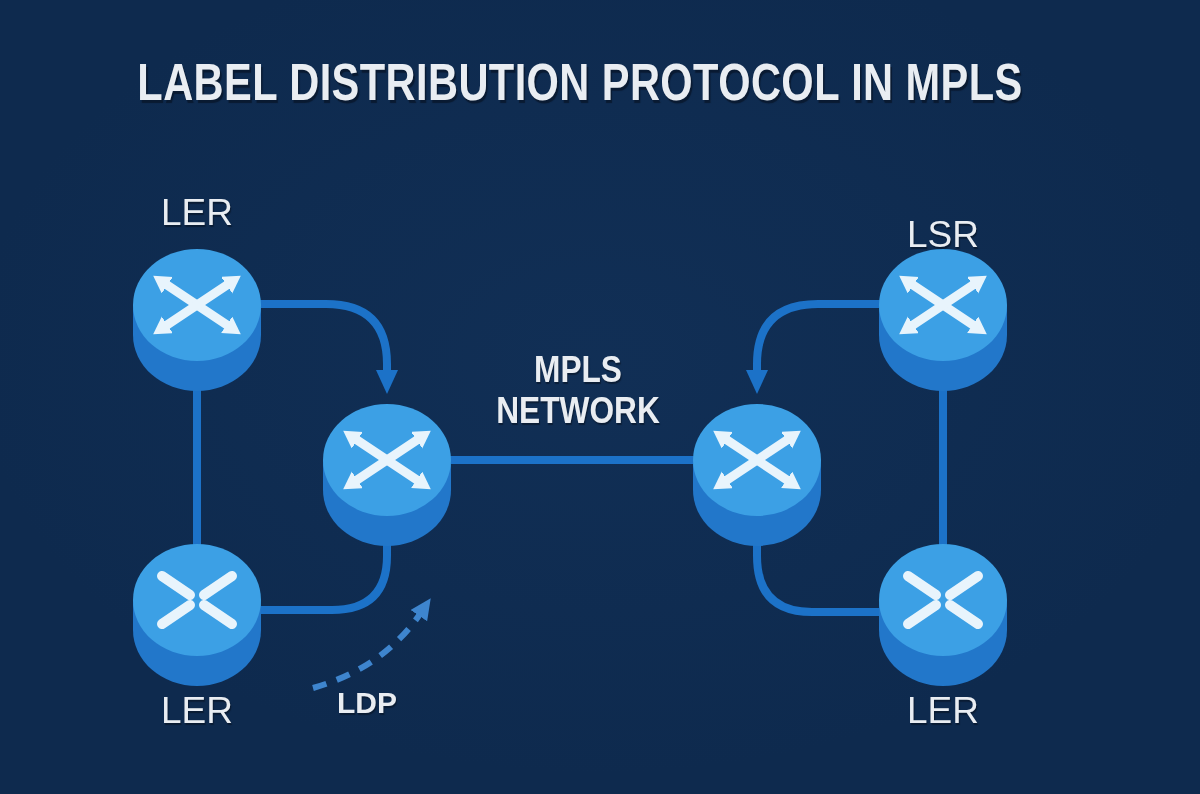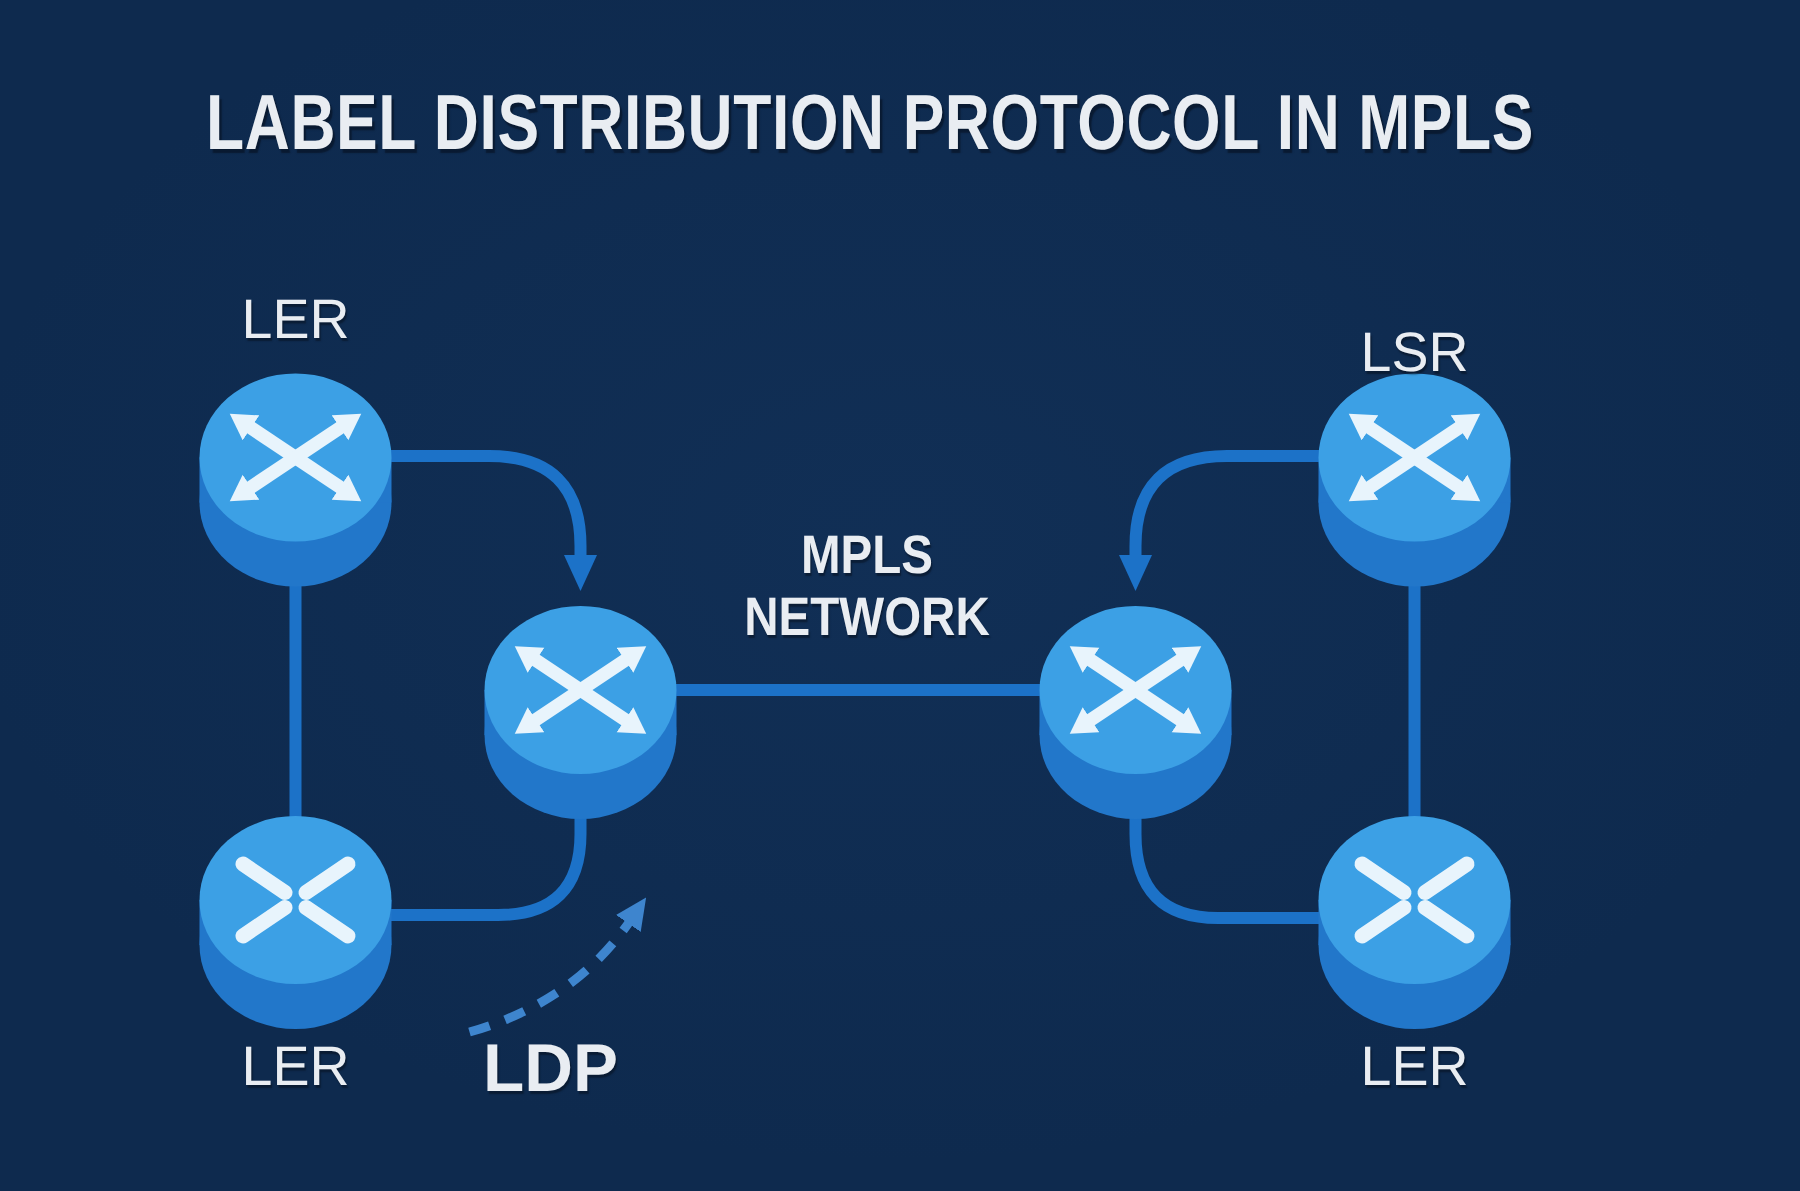--- a/index.html
+++ b/index.html
@@ -66,21 +66,21 @@
     font-size:36px;
     font-weight:700;
     line-height:1.13;
     color:var(--c-text);
     text-shadow:1px 2px 1px rgba(6,13,26,0.5);
   }
   .ldp-label{
     position:absolute;
     left:367px; top:686px;
     transform:translateX(-50%);
-    font-size:45px;
+    font-size:30px;
     font-weight:700;
     color:var(--c-text);
     text-shadow:1px 2px 1px rgba(6,13,26,0.5);
   }
 </style>
 </head>
 <body>
 
 <div class="stage">
 

